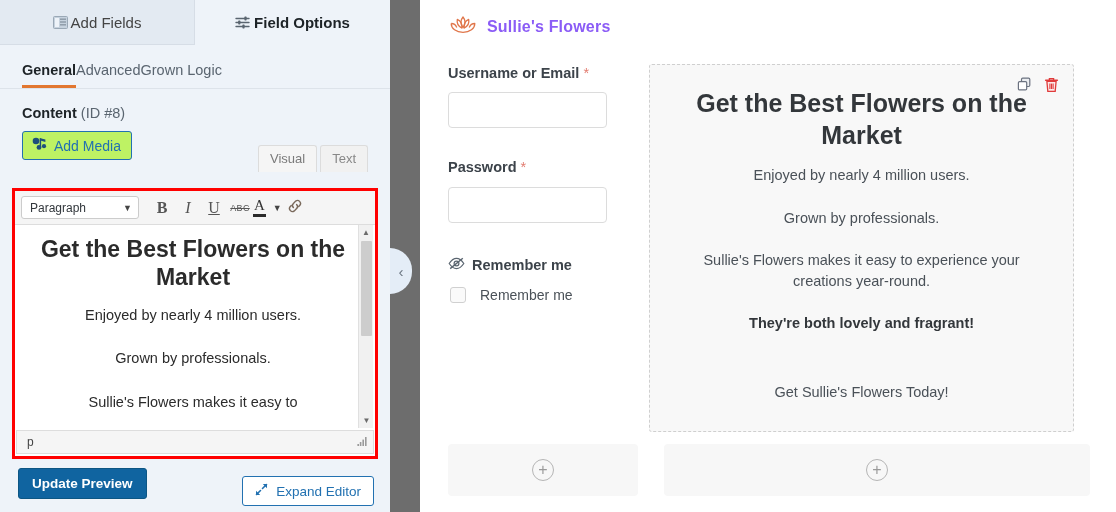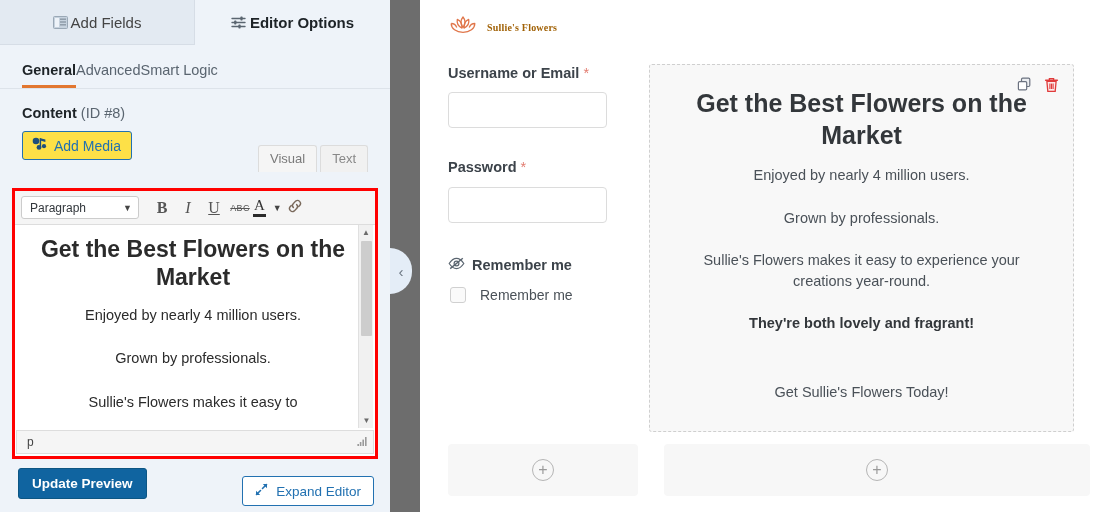--- a/index.html
+++ b/index.html
@@ -59,21 +59,21 @@
 
   .media-row {
     position: relative;
     padding: 10px 22px 0 22px;
     display: flex; align-items: flex-start;
     height: 50px;
   }
   .add-media-btn {
     display: inline-flex; align-items: center; gap: 7px;
     border: 1px solid #2271b1; border-radius: 3px;
-    background: #fde047; color: #2271b1;
+    background: #bef264; color: #2271b1;
     font-size: 14px; padding: 5px 10px 5px 9px;
     cursor: pointer; font-weight: 500;
   }
   .vt-tabs { position: absolute; right: 22px; bottom: -1px; display: flex; gap: 3px; }
   .vt-tab {
     border: 1px solid #dcdcdc; border-bottom: none;
     background: #f1f1f1; color: #888;
     font-size: 13px; padding: 5px 11px 6px 11px;
     border-radius: 3px 3px 0 0; cursor: pointer;
   }
@@ -192,22 +192,22 @@
   
   .preview {
     flex: 1 1 auto; height: 512px; background: #fff;
     position: relative; overflow: hidden;
   }
   .brand {
     display: flex; align-items: center; gap: 9px;
     padding: 14px 0 0 28px;
   }
   .brand-name {
-    color: #a16207; font-family: Liberation Serif, serif;
-    font-size: 10px; font-weight: bold; letter-spacing: .2px;
+    color: #8b5cf6; font-family: Liberation Sans, sans-serif;
+    font-size: 16px; font-weight: bold; letter-spacing: .2px;
   }
   .pv-cols { display: flex; gap: 42px; padding: 24px 42px 0 28px; }
   .pv-col-left { width: 190px; }
   .pv-col-right { flex: 1 1 auto; }
 
   .fld-label {
     font-size: 14.5px; font-weight: bold; color: #3c434a;
     line-height: 1.34; margin-bottom: 9px;
   }
   .req { color: #e27c70; font-weight: normal; }
@@ -295,33 +295,33 @@
               <line x1="1" y1="6.5" x2="14" y2="6.5"></line>
               <line x1="1" y1="10.5" x2="14" y2="10.5"></line>
             </g>
             <g fill="#5a6570">
               <rect x="9.4" y="0.6" width="2.2" height="3.8" rx="0.6"></rect>
               <rect x="3.2" y="4.6" width="2.2" height="3.8" rx="0.6"></rect>
               <rect x="7.4" y="8.6" width="2.2" height="3.8" rx="0.6"></rect>
             </g>
           </svg>
         </span>
-        <span>Editor Options</span>
+        <span>Field Options</span>
       </div>
     </div>
 
     <div class="subtabs">
       <div class="subtab active">
         <span>General</span>
       </div>
       <div class="subtab">
         <span>Advanced</span>
       </div>
       <div class="subtab">
-        <span>Smart Logic</span>
+        <span>Grown Logic</span>
       </div>
     </div>
 
     <div class="content-label">
       <b>Content</b>
       <span class="dim">(ID #8)</span>
     </div>
 
     <div class="media-row">
       <div class="add-media-btn">

